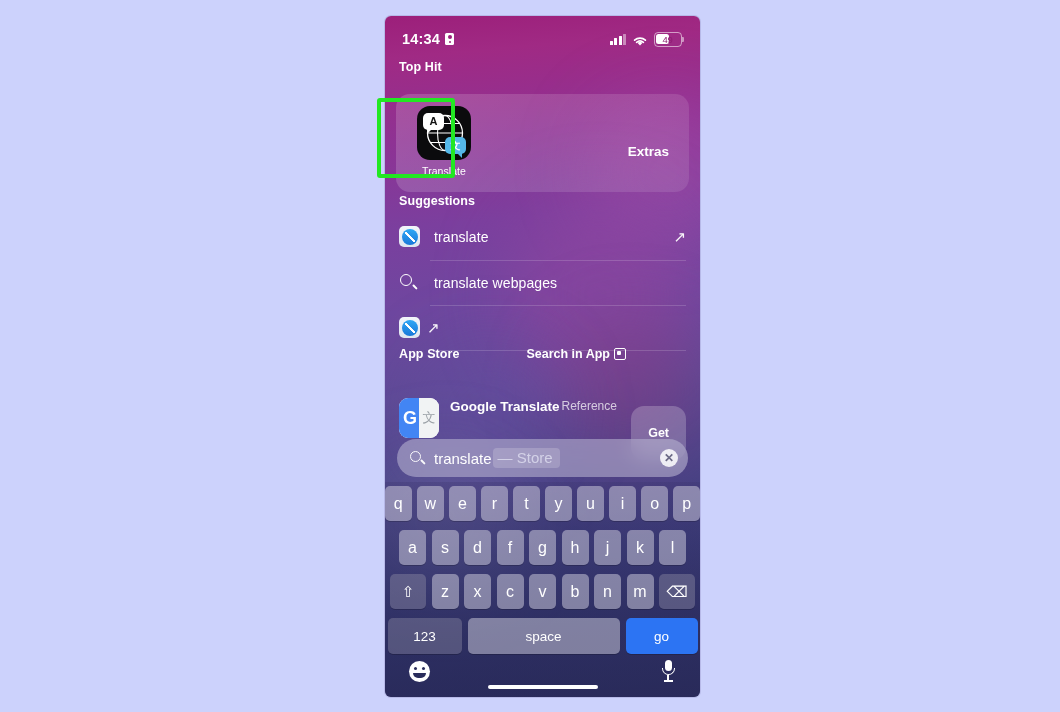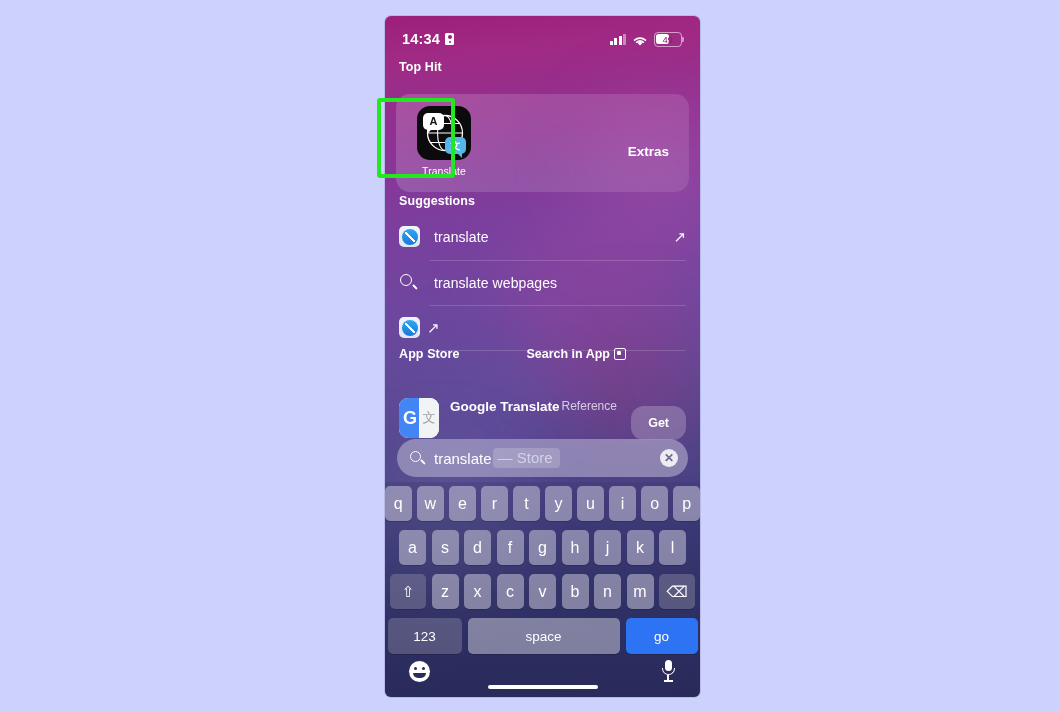--- a/index.html
+++ b/index.html
@@ -393,21 +393,21 @@
     gap: 2px;
     padding-top: 1px;
   }
   #gt-name { color: #ffffff; font-size: 13.5px; font-weight: bold; }
   #gt-cat { color: rgba(255,255,255,0.72); font-size: 12px; }
   #gt-get {
     align-self: flex-start;
     margin-top: 8px;
     background: rgba(255,255,255,0.22);
     border-radius: 13px;
-    padding: 10px 17px;
+    padding: 20px 17px;
     color: #ffffff;
     font-size: 12.5px;
     font-weight: bold;
   }
 
   
   #search-bar {
     position: absolute;
     left: 12px; top: 423px;
     width: 291px; height: 38px;

